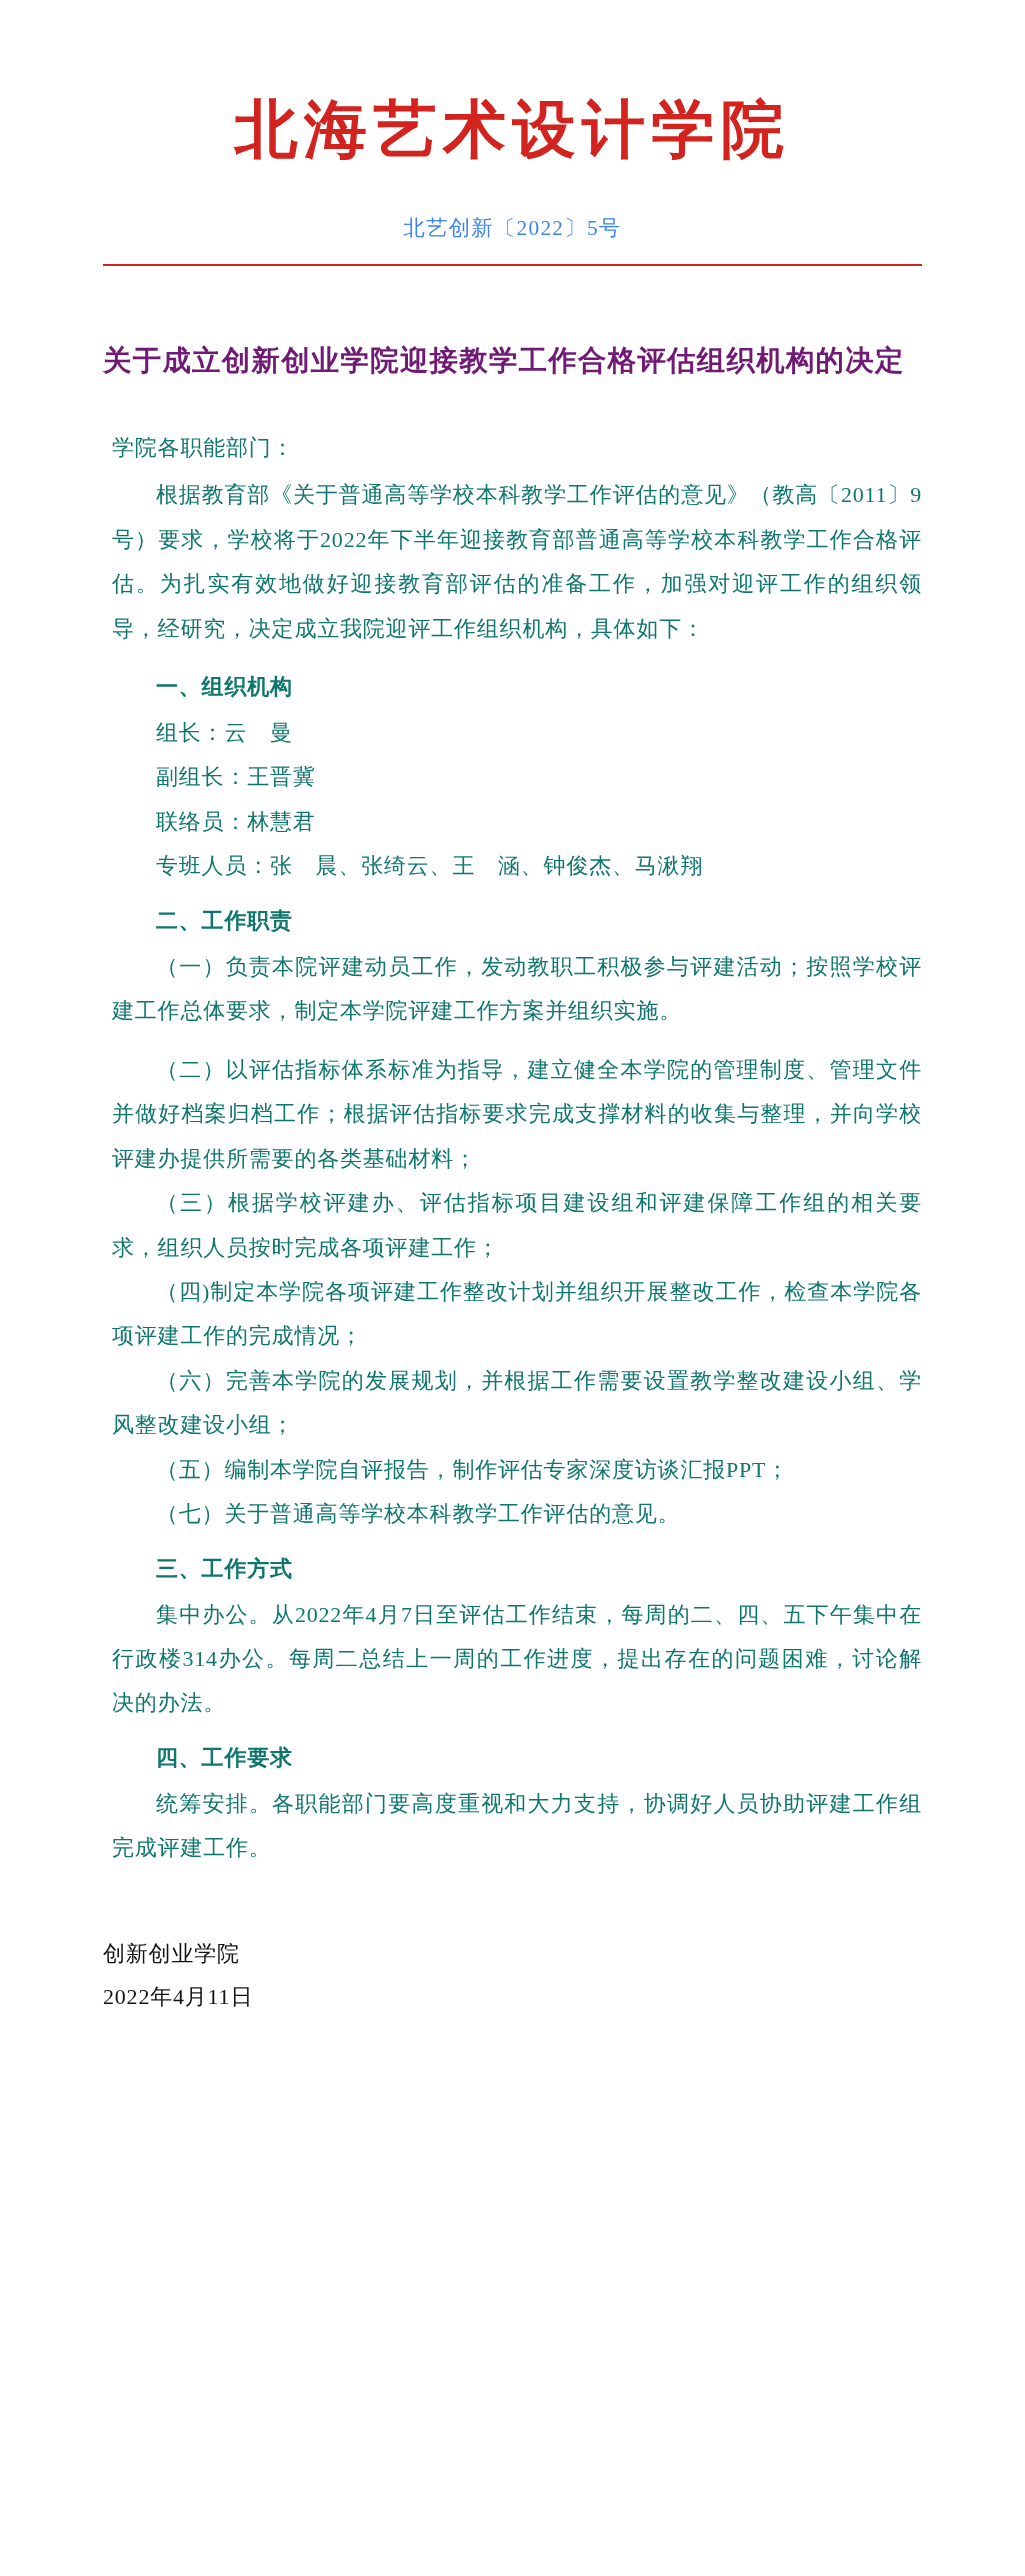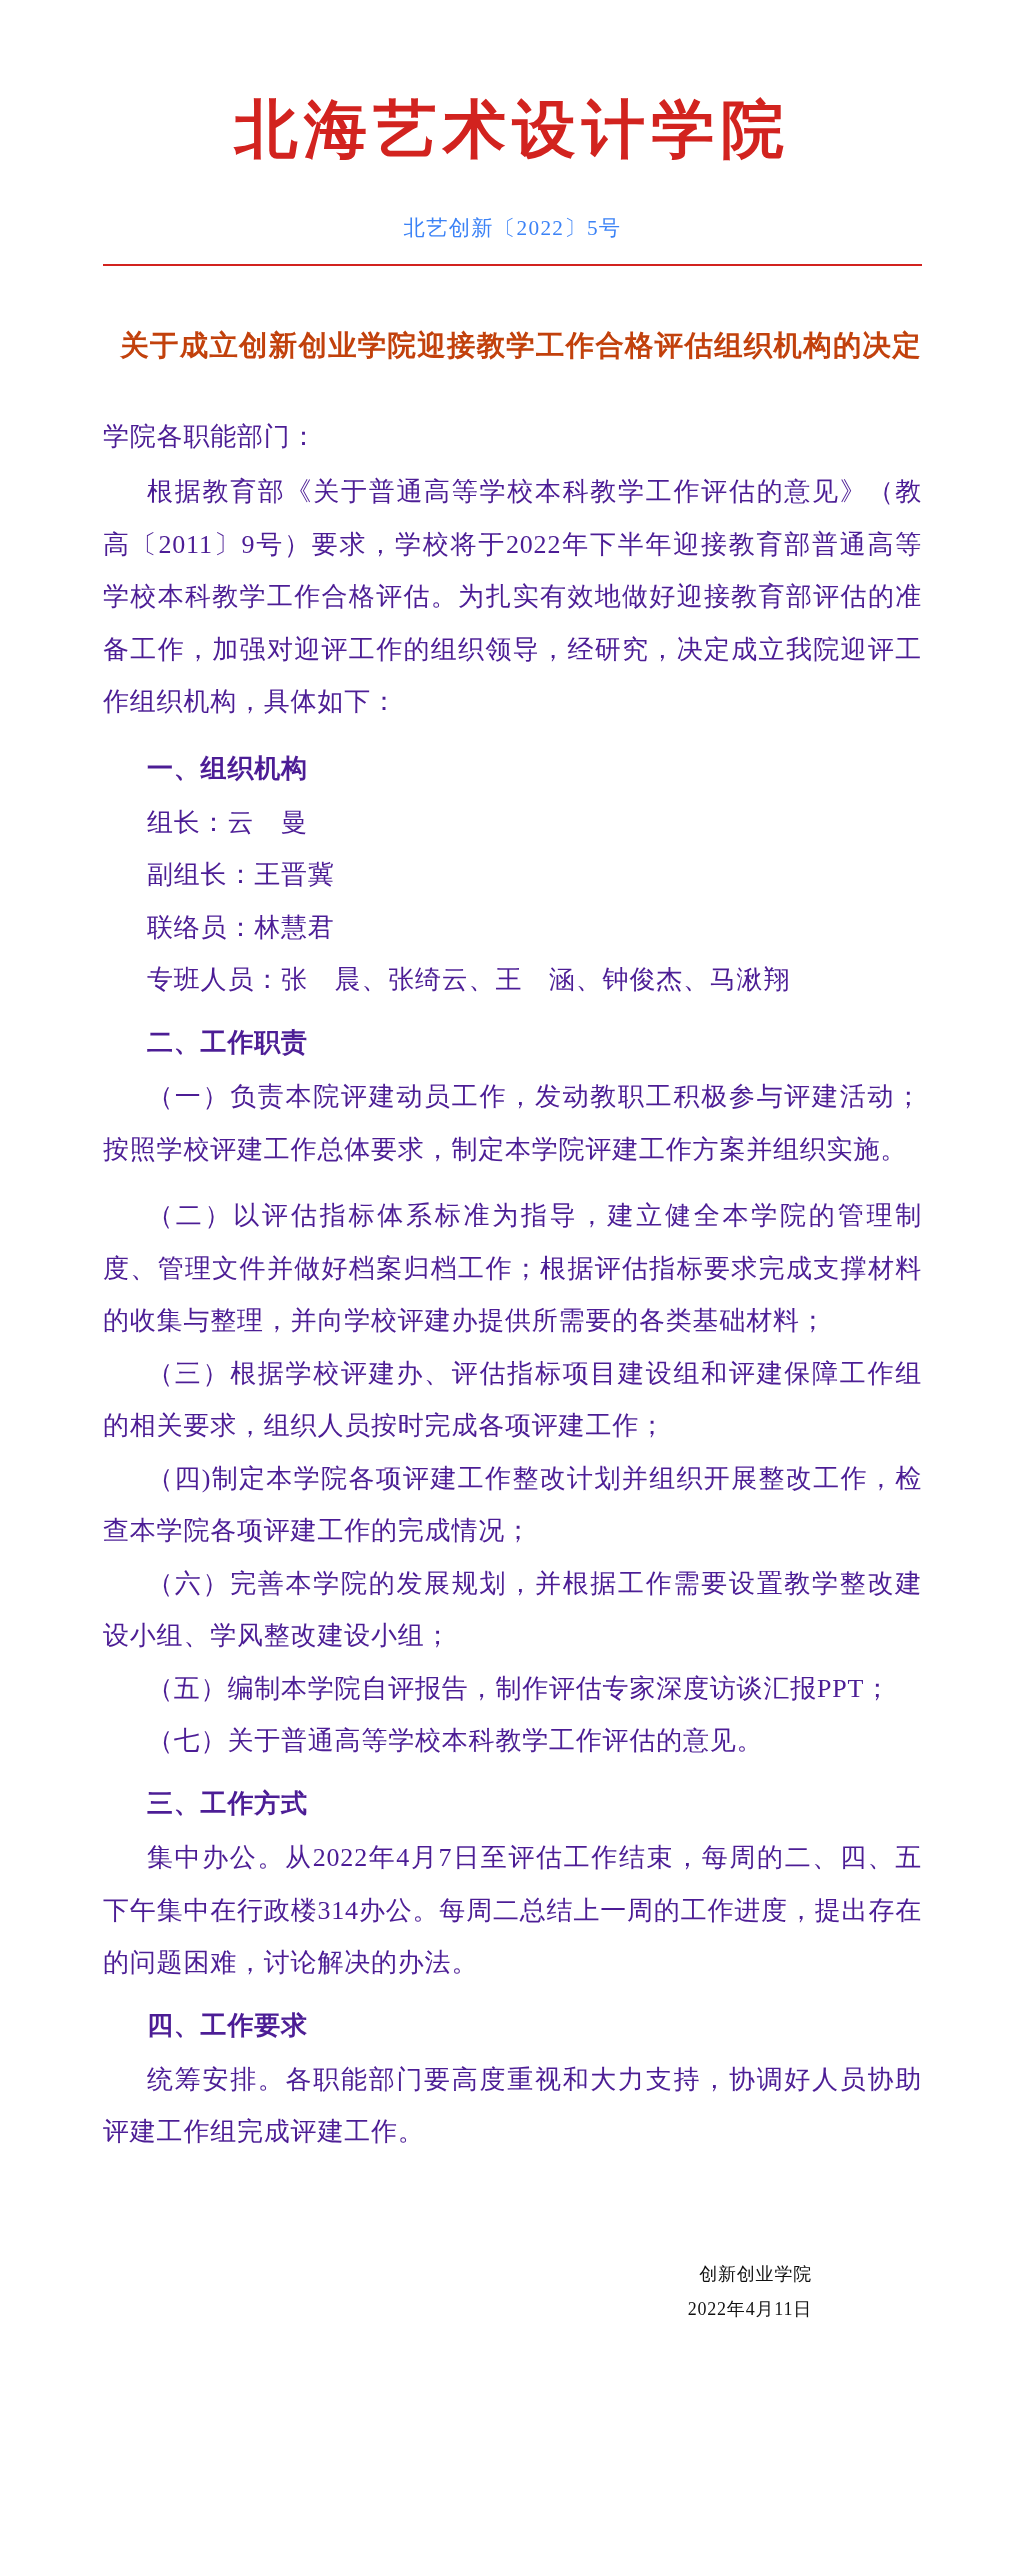--- a/index.html
+++ b/index.html
@@ -41,34 +41,35 @@
     margin-top: 43px;
     color: #3b82f6;
   }
   .red-rule {
     height: 2.6px;
     background: #d2231f;
     margin-top: 22px;
     width: 100%;
   }
   .subject {
-    text-align: right;
+    text-align: left;
     font-weight: bold;
     font-size: 28.4px;
     line-height: 1.65;
     letter-spacing: 1.3px;
-    margin-top: 57px;
-    color: #c2410c;
+    margin-top: 72px;
+    color: #701a75;
   }
   .body-block {
     margin-top: 41px;
-    font-size: 26px;
+    font-size: 22px;
     line-height: 2.02;
     letter-spacing: 0.8px;
-    color: #4c1d95;
+    color: #0f766e;
+    margin-left: 9px;
   }
   p {
     margin: 0;
     text-align: justify;
     text-justify: inter-ideograph;
   }
   .salutation {
     margin-bottom: 2.6px;
   }
   .indent {
@@ -83,25 +84,24 @@
   .roster-line {
     text-indent: 44px;
   }
   .para {
     text-indent: 44px;
   }
   .spaced {
     margin-top: 14.2px;
   }
   .sign-block {
-    margin-top: 98px;
-    font-size: 18px;
+    margin-top: 62px;
+    font-size: 22px;
     line-height: 1.95;
     letter-spacing: 0.8px;
-    text-align: right;
     padding-right: 110px;
     color: #111111;
   }
   .sign-line {
     display: block;
   }
 </style>
 </head>
 <body>
 

